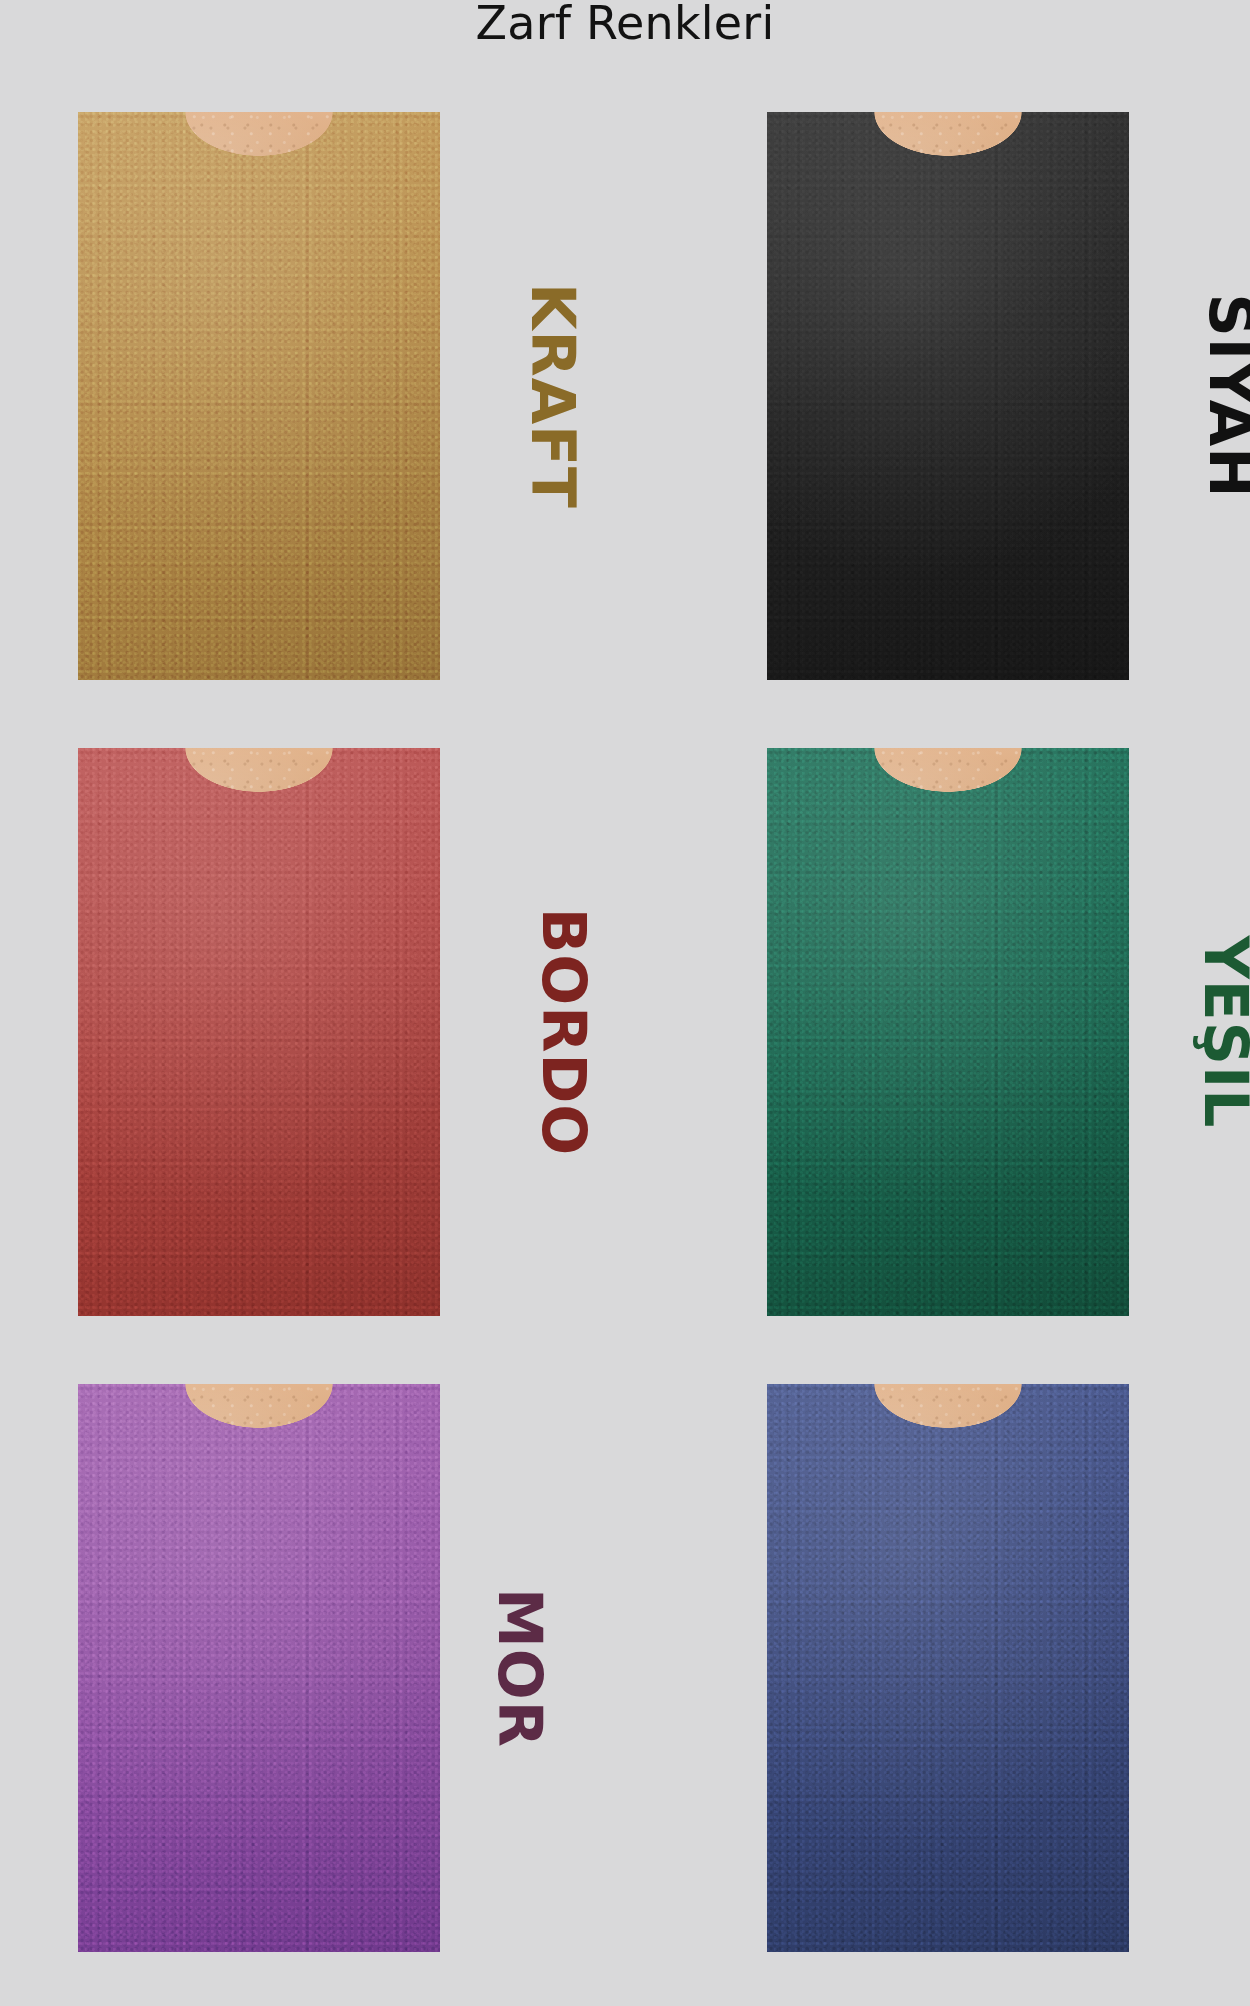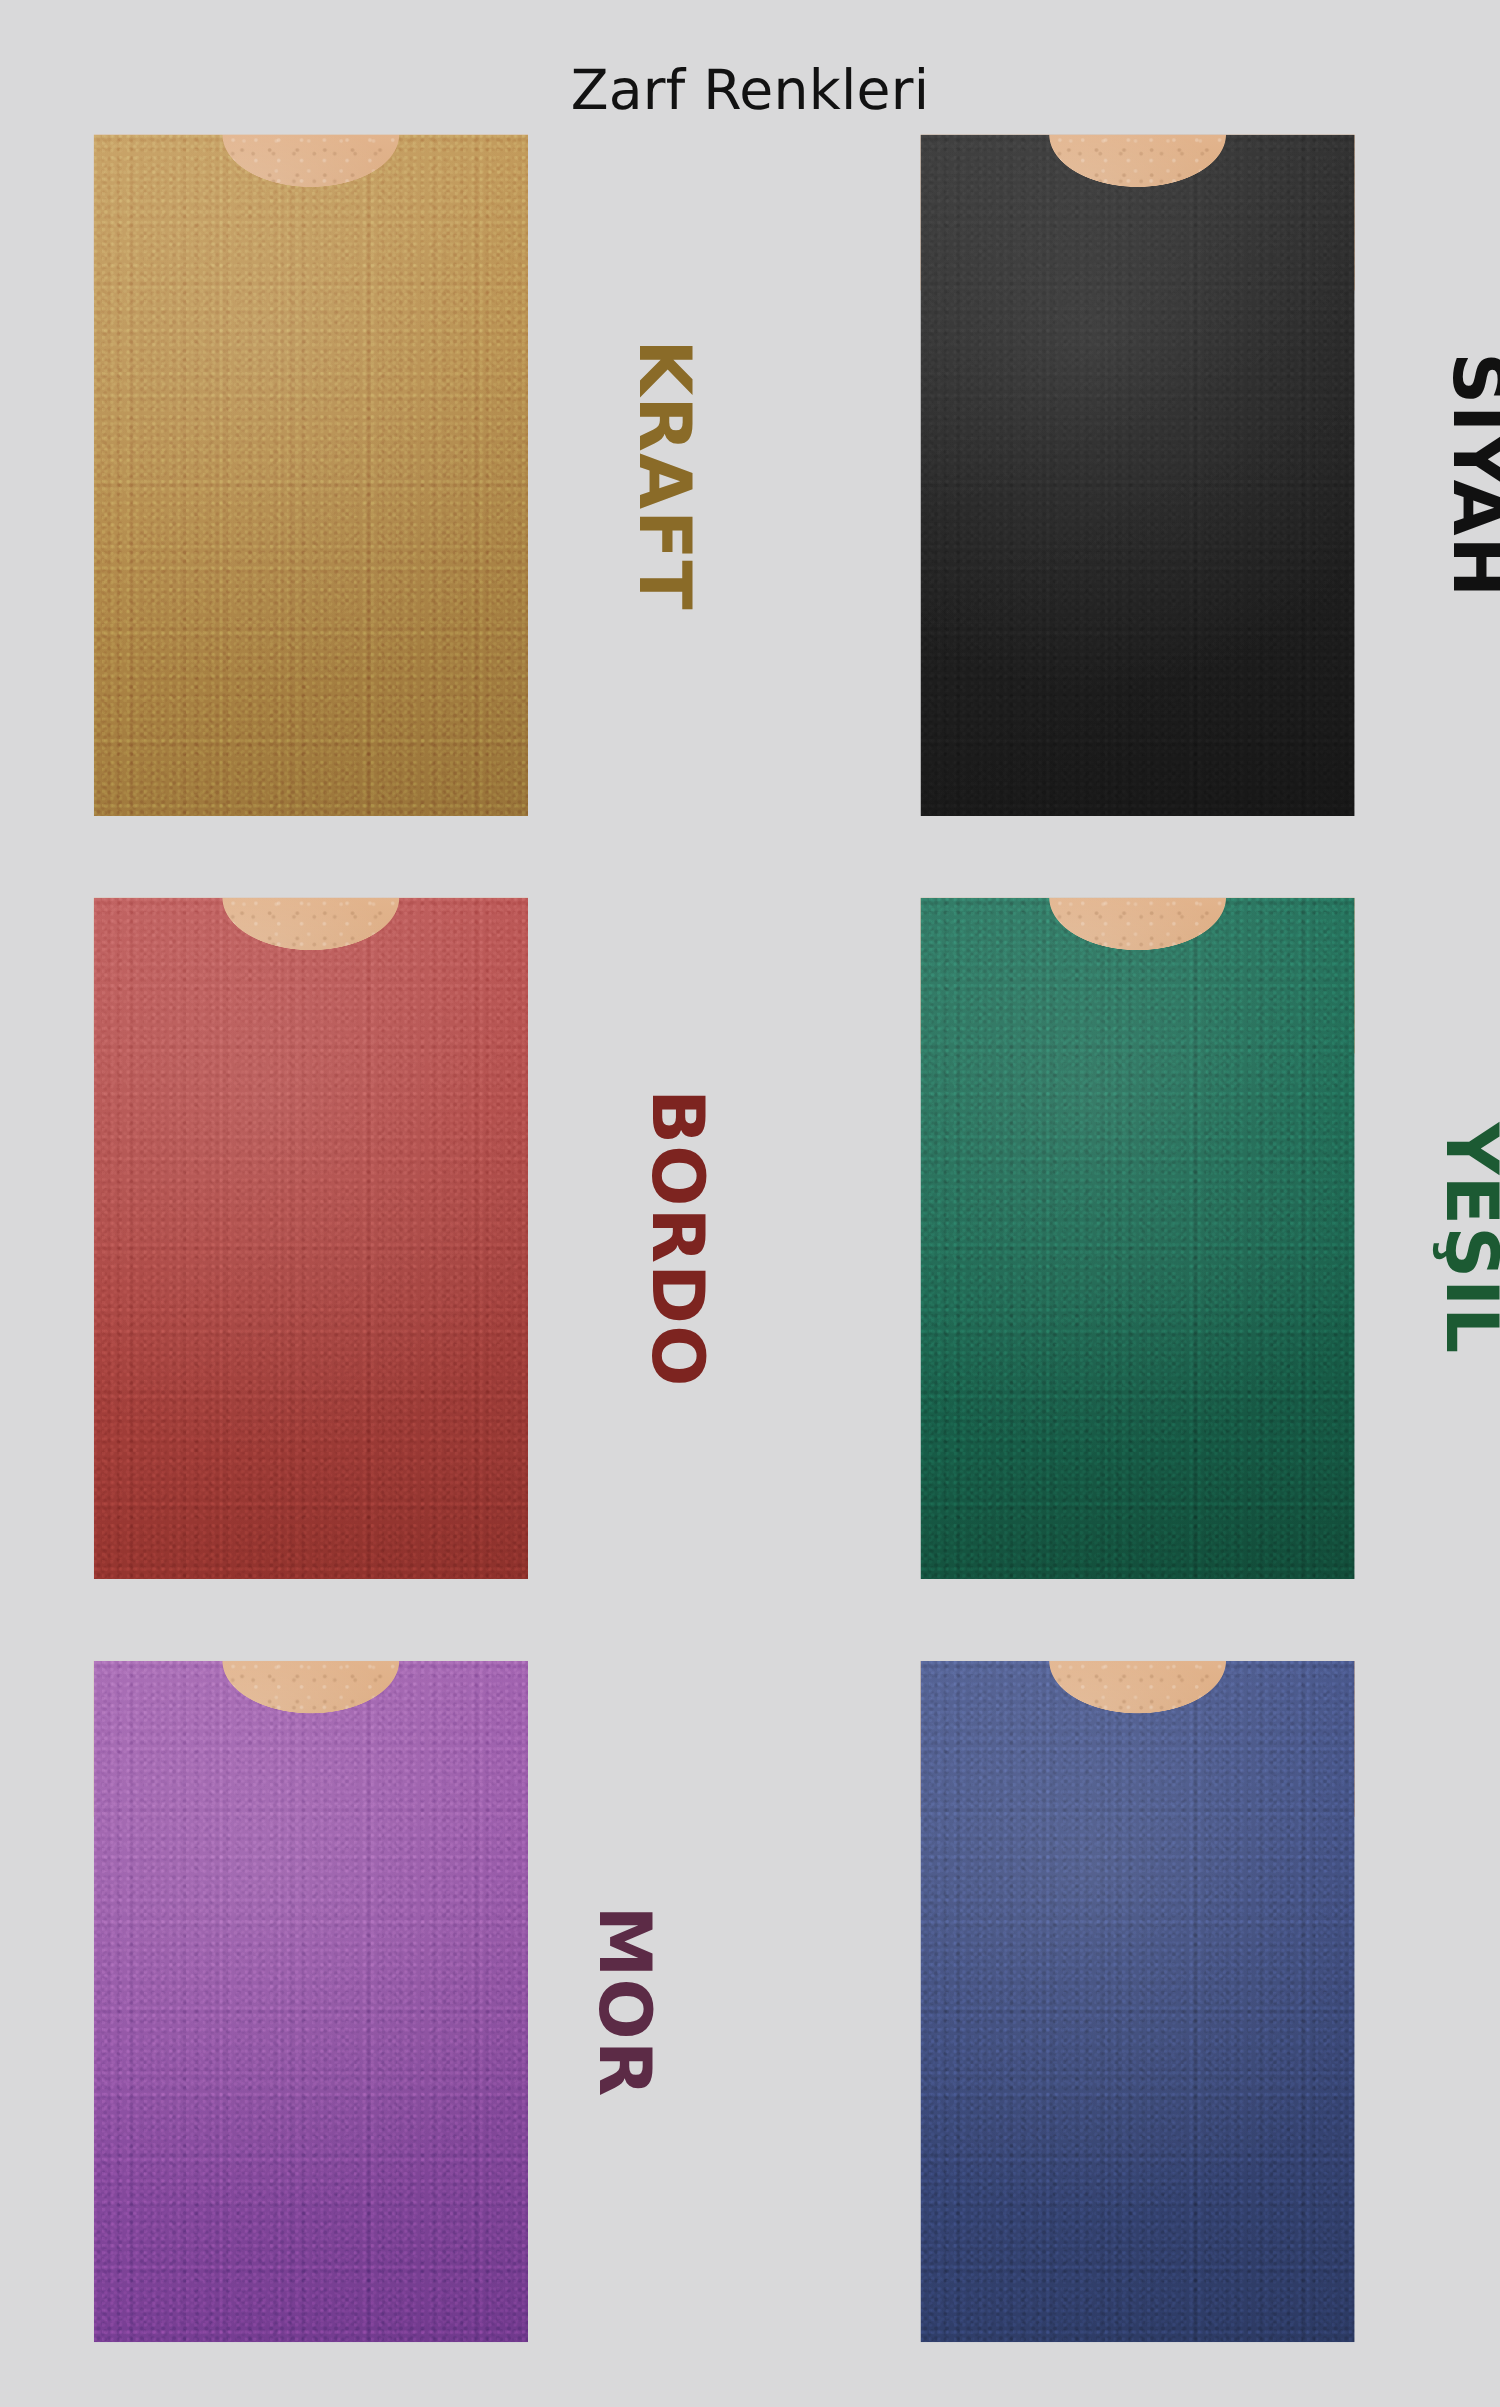--- a/index.html
+++ b/index.html
@@ -19,21 +19,21 @@
     background:#d9d9da;
   }
 
   
   #title-bar {
     position:absolute;
     top:0; left:0;
     width:1250px;
     height:98px;
     display:flex;
-    align-items:flex-end;
+    align-items:flex-start;
     justify-content:center;
   }
   #page-title {
     font-family:"DejaVu Sans", sans-serif;
     font-size:46px;
     font-weight:400;
     color:#121212;
     letter-spacing:0.2px;
     line-height:1;
   }

